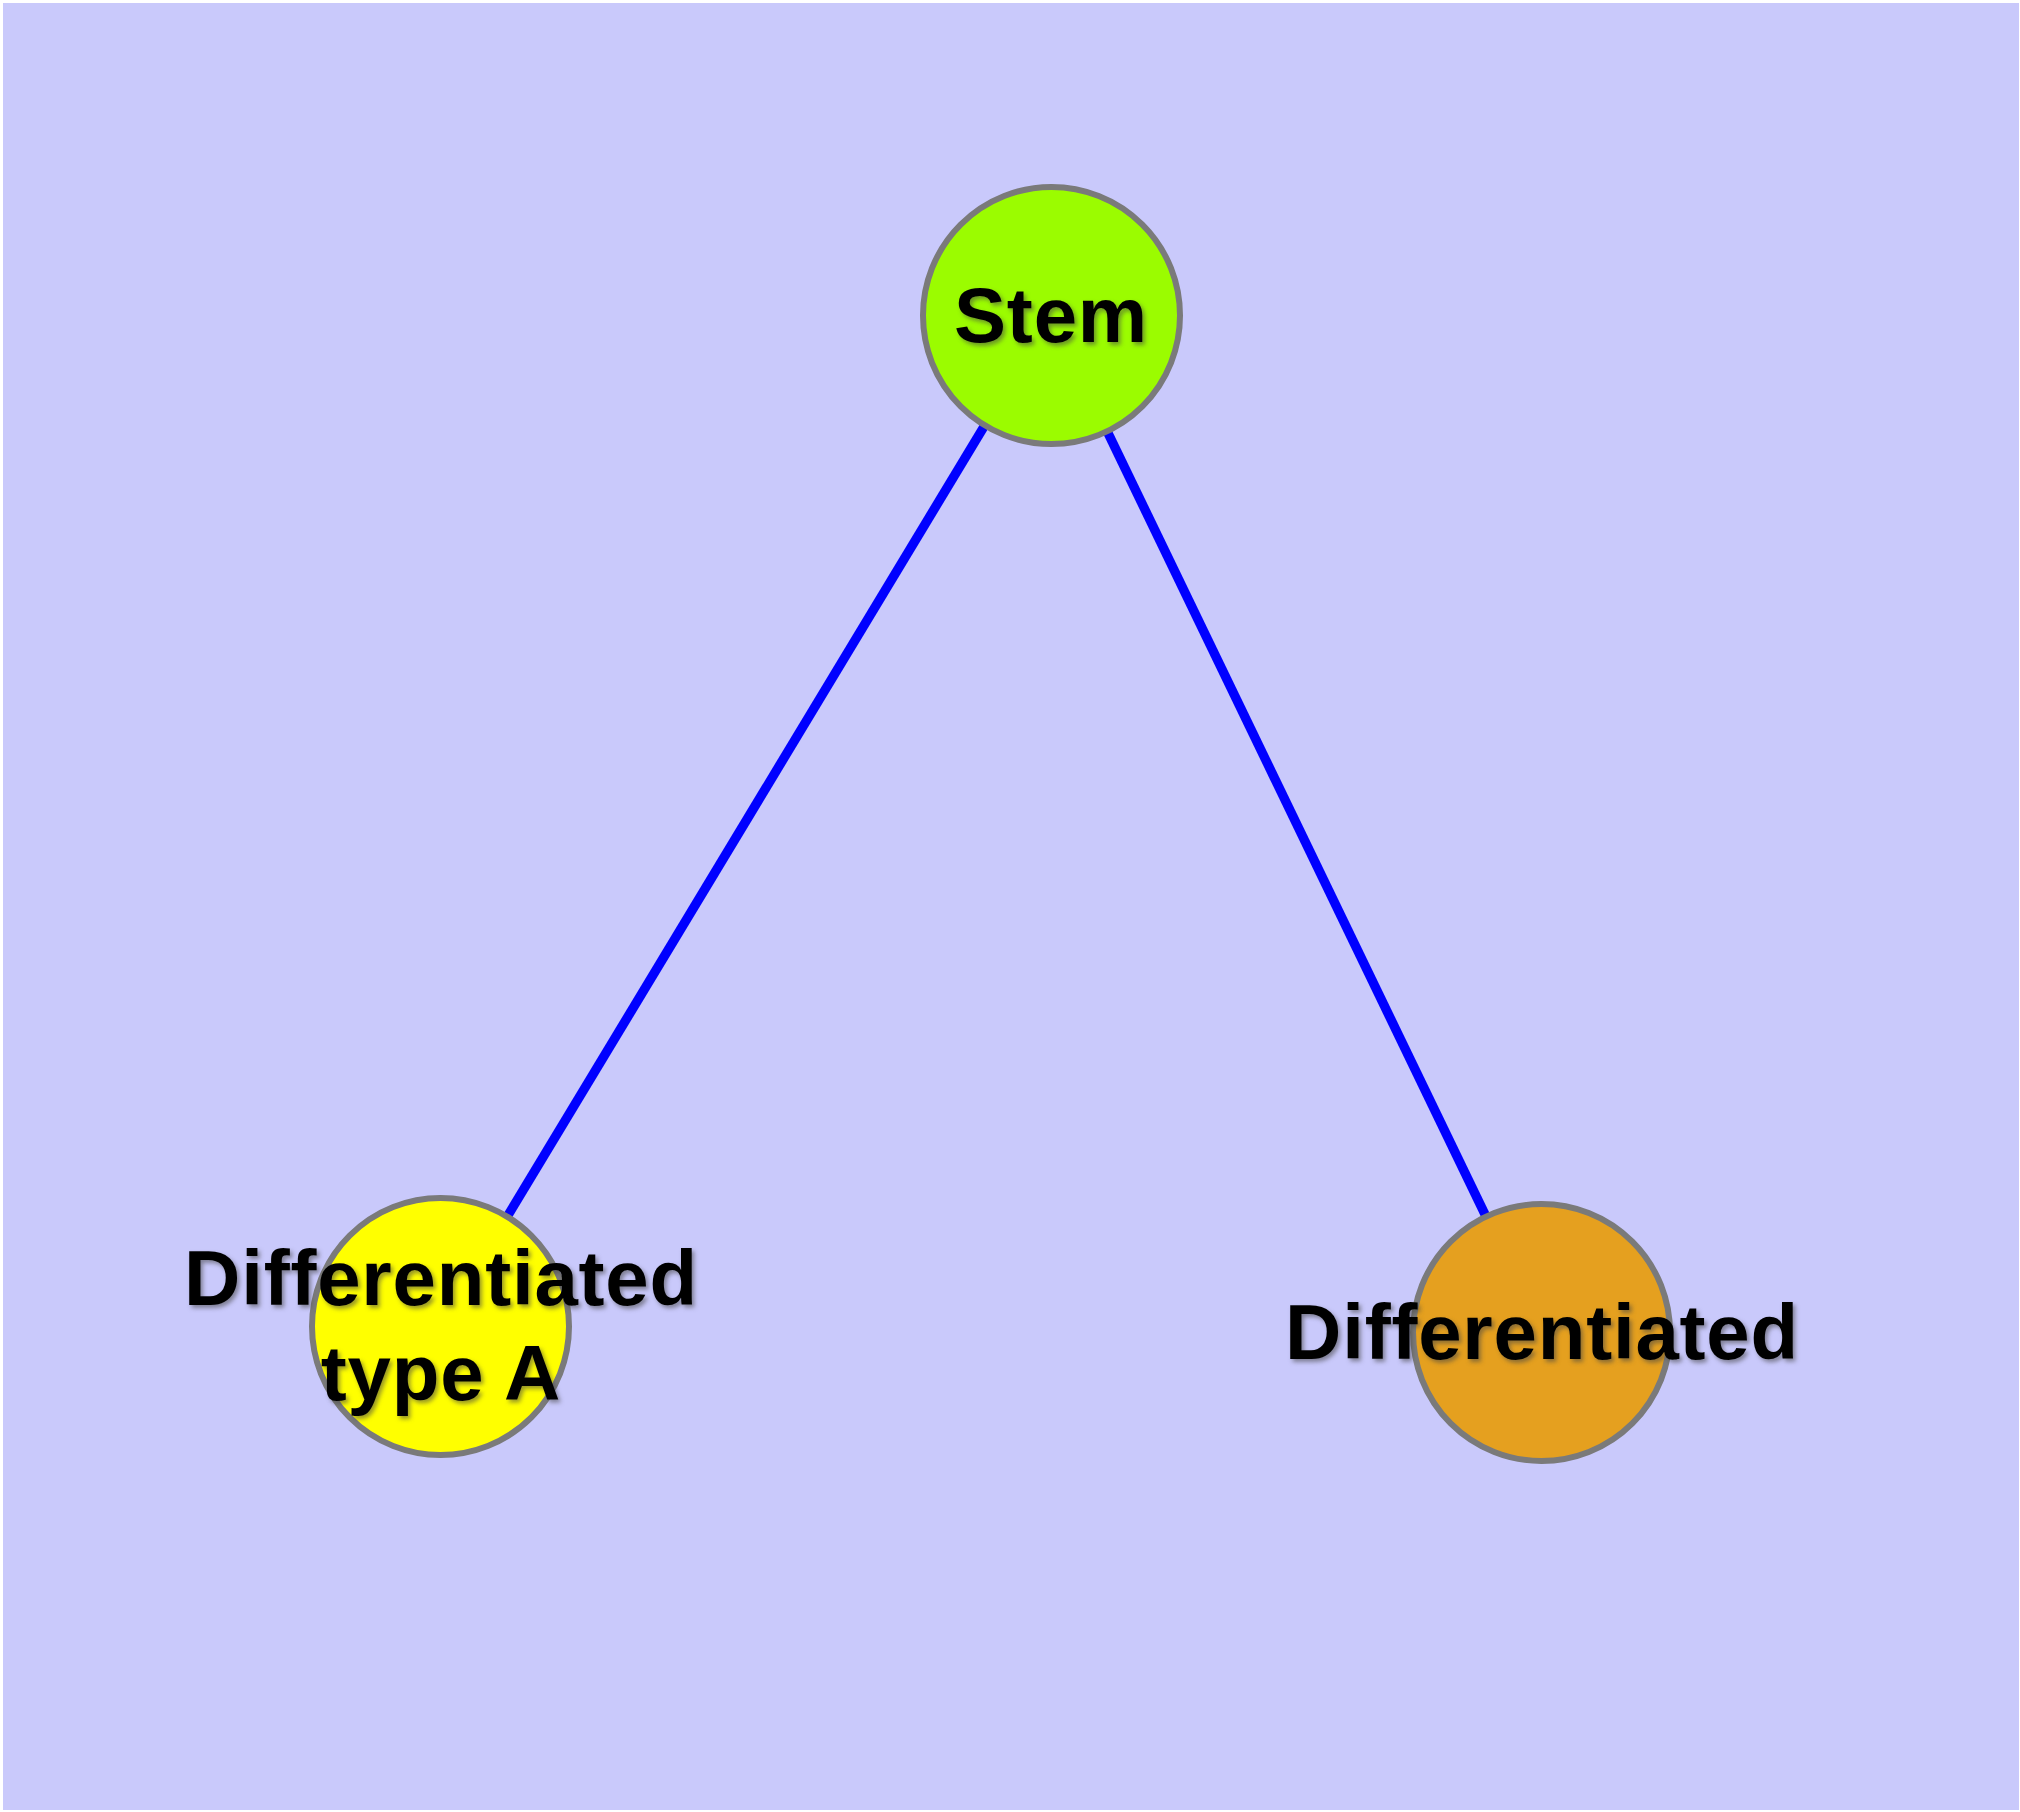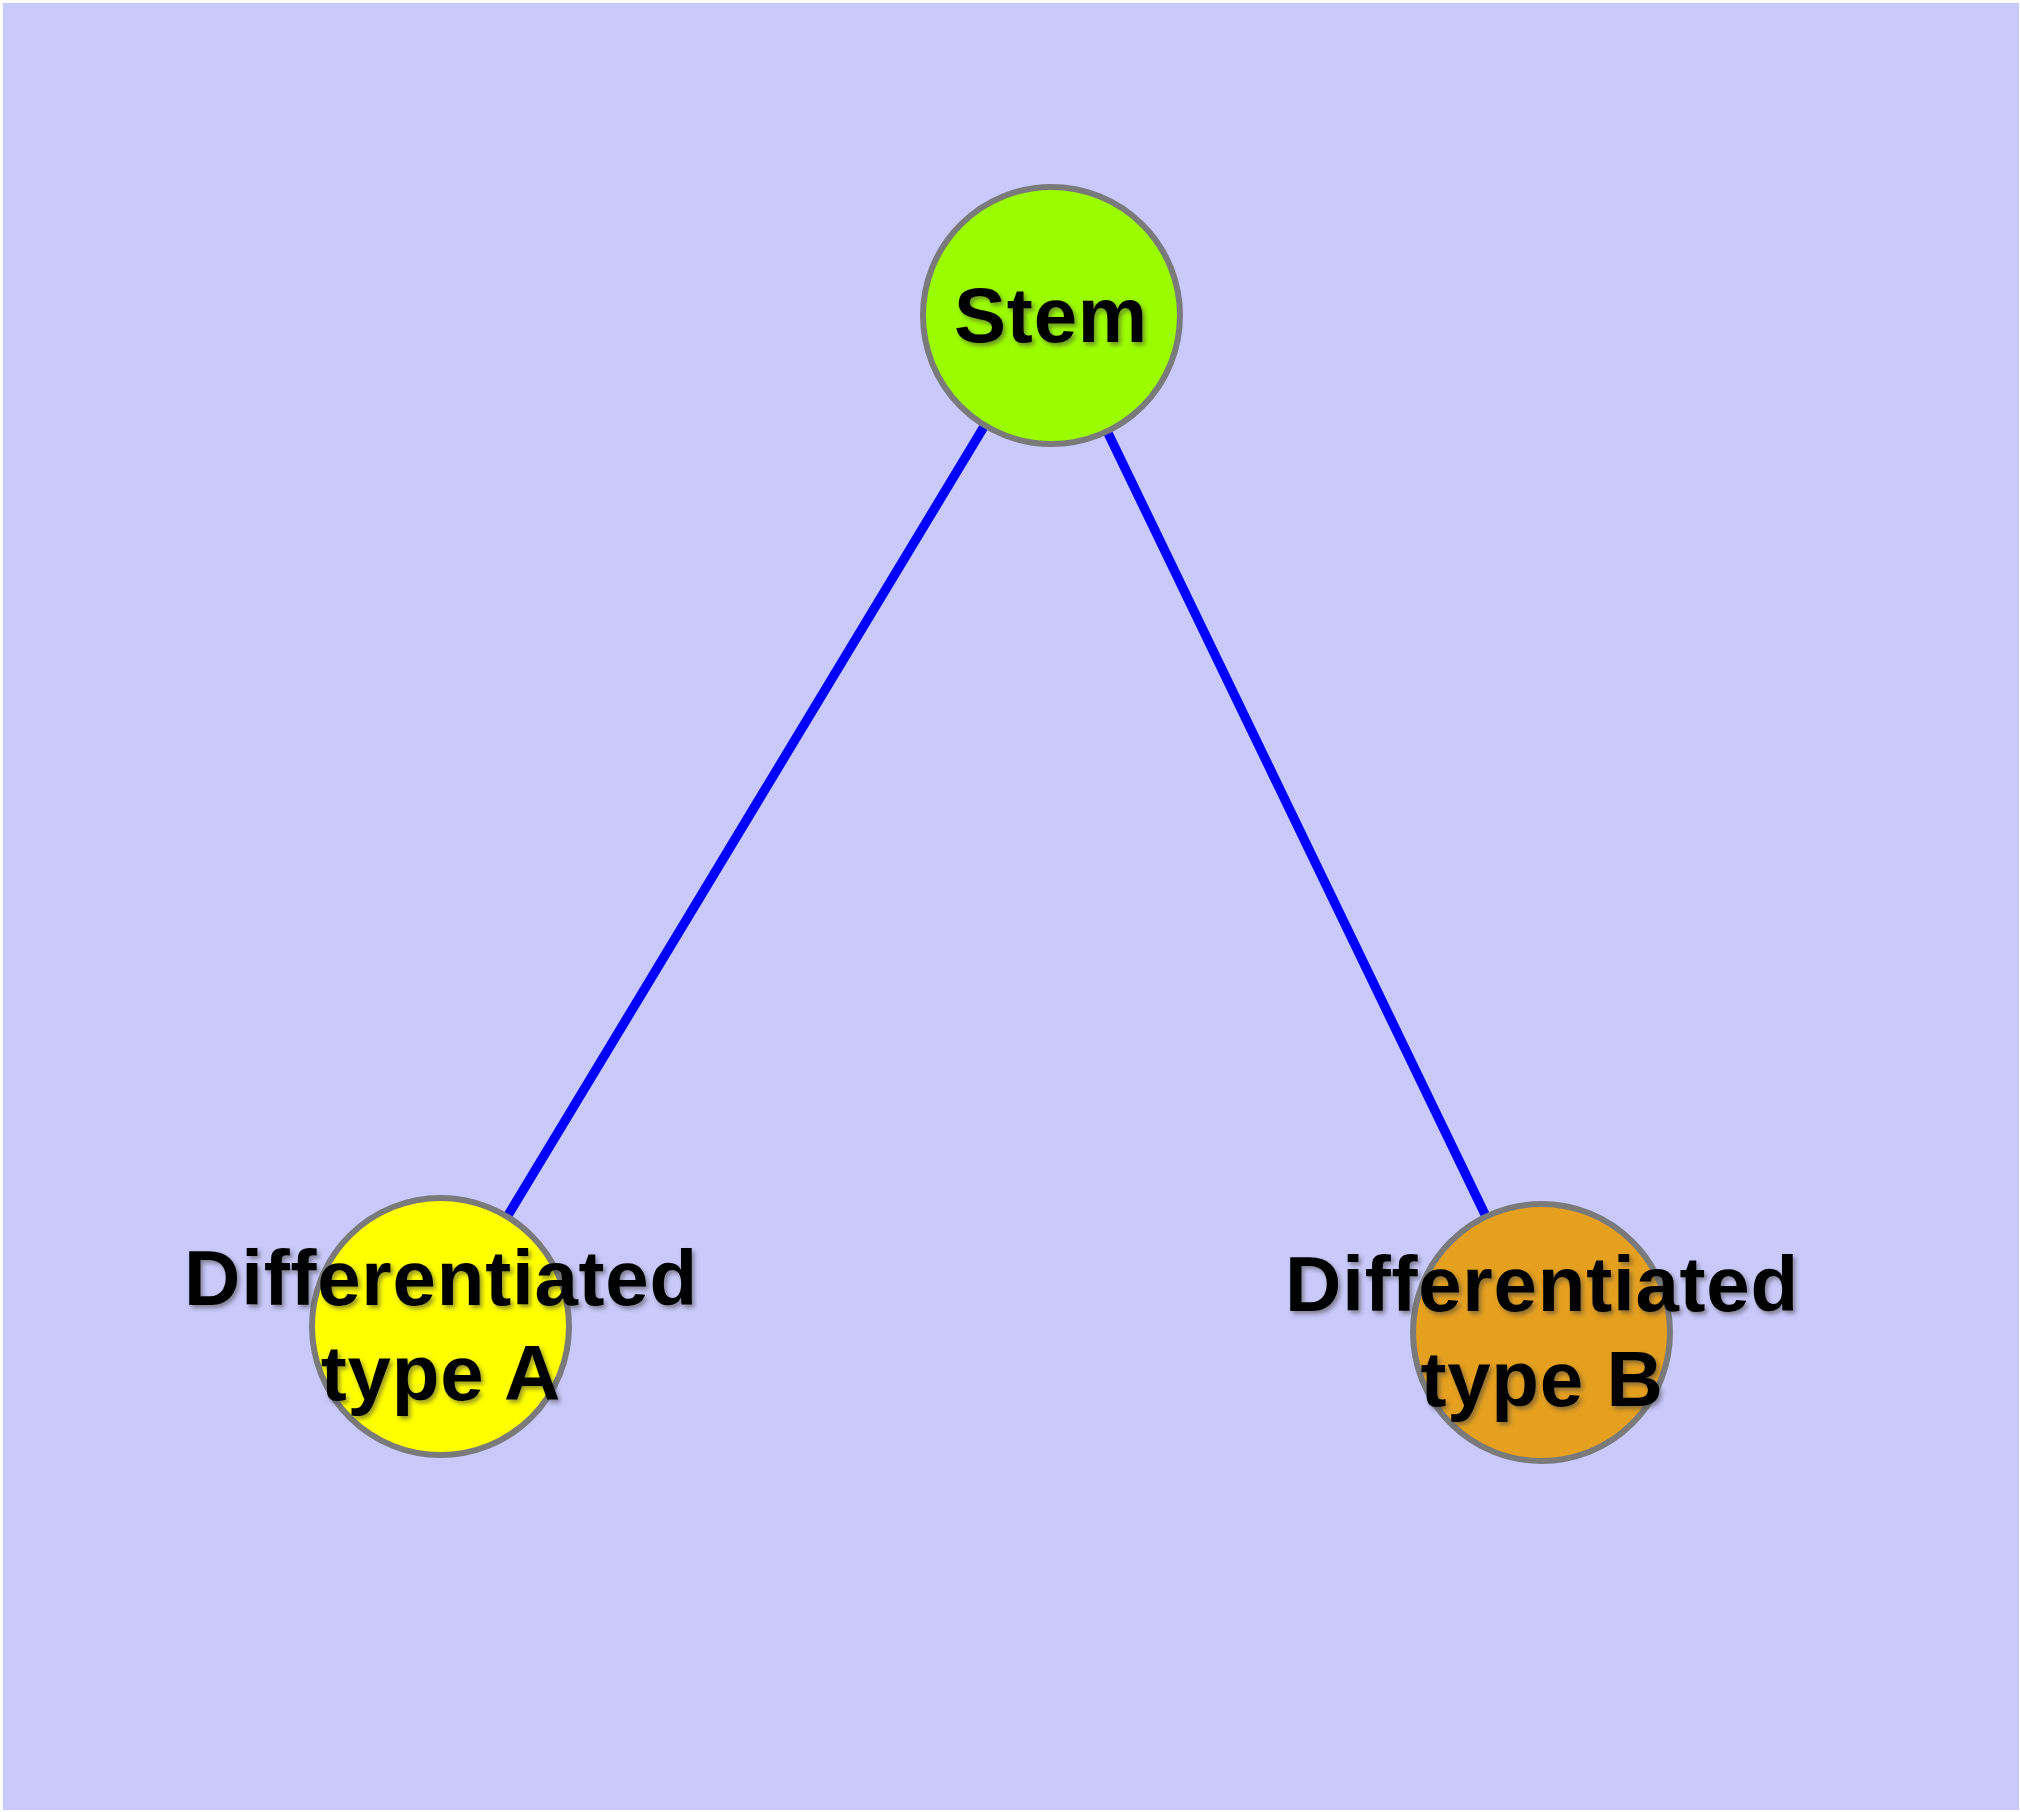--- a/index.html
+++ b/index.html
@@ -72,17 +72,16 @@
     <span>Stem</span>
   </div>
 
   <div class="node-label" style="left: 907px; top: 1326px; color: rgb(0, 0, 0); font-size: 78px; line-height: 95px;">
     <span>Differentiated</span>
     <span>type A</span>
   </div>
 
   <div class="node-label" style="left: 2008px; top: 1332px; color: rgb(0, 0, 0); font-size: 78px; line-height: 95px;">
     <span>Differentiated</span>
-    <span>type B</span>
   </div>
 
 </div>
 
 
 </body></html>

